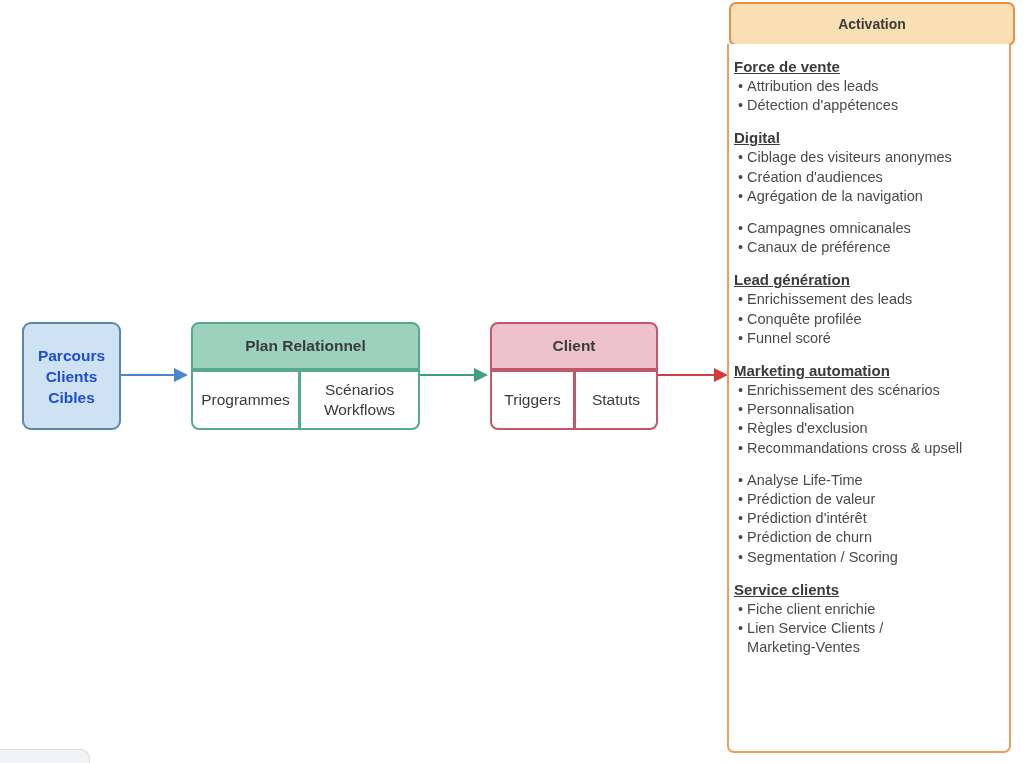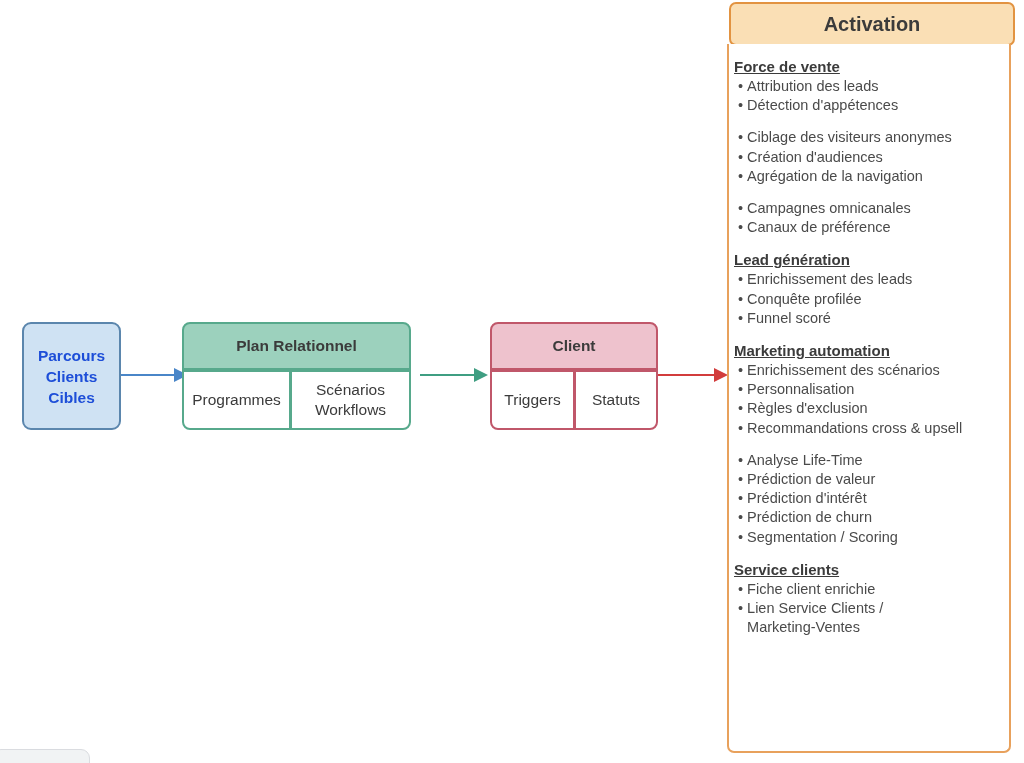--- a/index.html
+++ b/index.html
@@ -79,21 +79,21 @@
     width: 286px;
     height: 44px;
     box-sizing: border-box;
     border: 2px solid #e29341;
     border-radius: 7px;
     background: #fadfb5;
     display: flex;
     align-items: center;
     justify-content: center;
     font-weight: bold;
-    font-size: 20px;
+    font-size: 14px;
     color: #3b3b3b;
   }
   #activation-body {
     position: absolute;
     left: 0; top: 42px;
     width: 284px;
     height: 709px;
     box-sizing: border-box;
     border: 2px solid #e8a15c;
     border-top: none;
@@ -160,21 +160,21 @@
     <line x1="420" y1="375" x2="486" y2="375" stroke="#3f9e82" stroke-width="2" marker-end="url(#ah-green)"></line>
     <line x1="658" y1="375" x2="726" y2="375" stroke="#d23c3c" stroke-width="2" marker-end="url(#ah-red)"></line>
   </svg>
 
   <div class="node simple-box" style="left:22px; top:322px; width:99px; height:108px;">
     <span style="white-space:pre-line;">Parcours
 Clients
 Cibles</span>
   </div>
 
-  <div class="node group plan" style="left:182px; top:322px; width:229px; height:108px;">
+  <div class="node group plan" style="left:191px; top:322px; width:229px; height:108px;">
     <div class="group-header" style="position:absolute; left:0; top:0; width:229px; height:48px; box-sizing:border-box;">
       <span>Plan Relationnel</span>
     </div>
     <div class="sub-box sub-left" style="position:absolute; left:0; top:48px; width:109px; height:60px;">
       <span style="white-space:pre-line;">Programmes</span>
     </div>
     <div class="sub-box sub-right" style="position:absolute; left:108px; top:48px; width:121px; height:60px;">
       <span style="white-space:pre-line;">Scénarios
 Workflows</span>
     </div>
@@ -205,20 +205,21 @@
         <div class="act-item">
           <span class="act-bullet">•</span>
           <span class="act-text" style="white-space: pre-line;">Attribution des leads</span>
         </div>
         <div class="act-item">
           <span class="act-bullet">•</span>
           <span class="act-text" style="white-space: pre-line;">Détection d'appétences</span>
         </div>
       </div>
       <div class="act-section">
+        <div class="act-heading">Digital</div>
         <div class="act-item">
           <span class="act-bullet">•</span>
           <span class="act-text" style="white-space: pre-line;">Ciblage des visiteurs anonymes</span>
         </div>
         <div class="act-item">
           <span class="act-bullet">•</span>
           <span class="act-text" style="white-space: pre-line;">Création d'audiences</span>
         </div>
         <div class="act-item">
           <span class="act-bullet">•</span>

